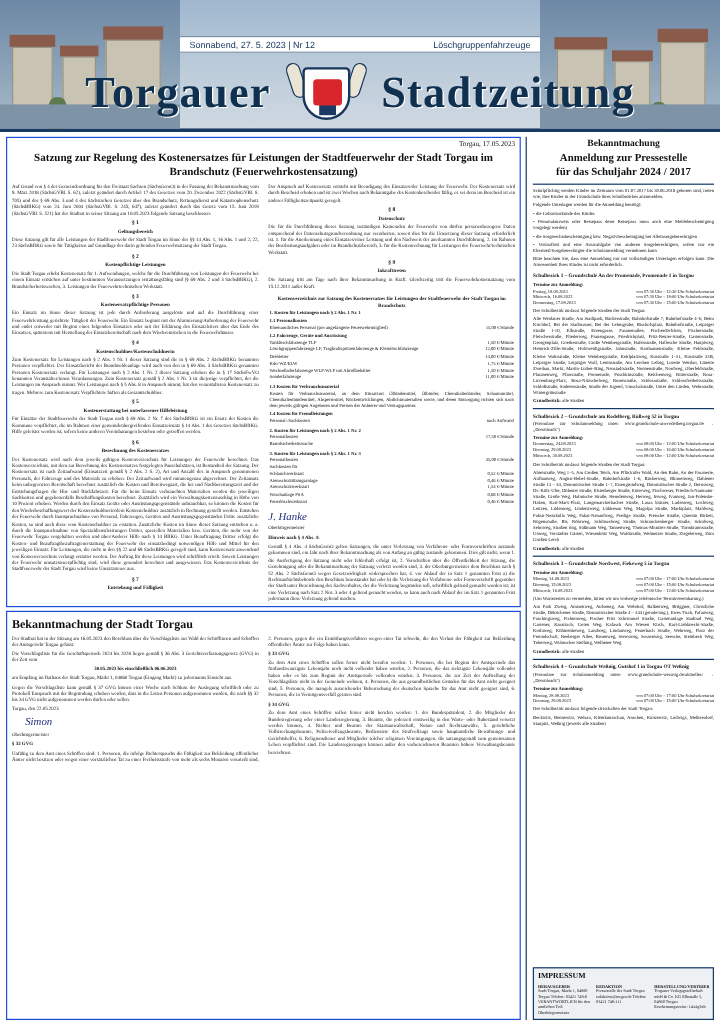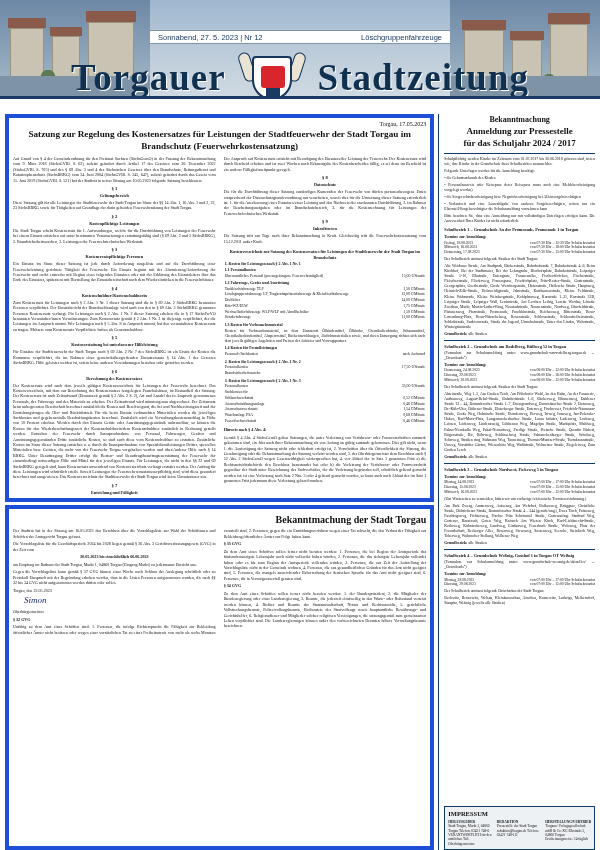--- a/index.html
+++ b/index.html
@@ -9,21 +9,21 @@
     background:#ffffff;
     font-family:"Liberation Serif", serif;
     color:#111;
     overflow:hidden;
     position:relative;
   }
 
   
   .masthead {
     position:relative;
-    width:600px; height:99px;
+    width:600px; height:110px;
     background:linear-gradient(180deg,#9fb7cf 0%, #b9c9d8 45%, #cfd9e2 100%);
     overflow:hidden;
     border-bottom:3px solid #1b3a63;
   }
   .mh-photo {
     position:absolute; top:0; bottom:0;
     background:linear-gradient(180deg,#6d88a6 0%,#8fa6ba 60%,#a9bccb 100%);
   }
   .mh-photo.left { left:0; width:150px; }
   .mh-photo.right { right:0; width:150px; }
@@ -99,21 +99,21 @@
   }
   .col-main {
     width:430px; display:flex; flex-direction:column; gap:3px;
   }
   .col-side {
     width:157px; border-left:1px solid #123a66; padding-left:5px;
     display:flex; flex-direction:column; gap:10px;align-items:flex-end;
   }
 
   .box {
-    border:4px solid #1d4ed8;
+    border:1px solid #1d4ed8;
     padding:3px 4px;
     background:#fff;
   }
   .doc-title {
     font-weight:bold; font-size:9.2px; line-height:1.25; text-align:center;
     margin:2px 0 4px 0;
   }
   .dateline { font-size:6px; text-align:right; margin-bottom:2px; }
 
   .two-col {
@@ -159,21 +159,21 @@
   .impressum {
     border:1px solid #123a66; margin-top:auto;
     font-size:3.5px; line-height:1.25; padding:3px;
     background:#eef1f4;
   }
   .impressum .imp-title { font-weight:bold; font-size:6.5px; margin-bottom:2px; }
   .imp-cols { display:flex; gap:4px; }
   .imp-cols > div { flex:1; }
   .imp-cols b { display:block; }
   .notice-title {
-    font-weight:bold; font-size:10px; text-align:right; margin:2px 0 3px 0;
+    font-weight:bold; font-size:10px; text-align:left; margin:2px 0 3px 0;
   }
   .center-b { text-align:center; font-weight:bold; }
   .stamp {
     font-family:"Liberation Serif", serif; font-style:italic;
     font-size:9px; color:#1b2a7a;
   }
 </style>
 </head>
 <body>
 
@@ -360,20 +360,24 @@
                   <td>Waschanlage PSA</td>
                   <td class="num">0,68 €/Minute</td>
                 </tr>
           <tr>
                   <td>Feuerlöschwerkstatt</td>
                   <td class="num">0,46 €/Minute</td>
                 </tr>
         </tbody>
             </table>
 
+        <div class="sig">
+          <div class="stamp">J. Hanke</div>
+          <div class="role">Oberbürgermeister</div>
+        </div>
 
         <p style="margin-top:3px"><b>Hinweis nach § 4 Abs. 4:</b></p>
         <p>Gemäß § 4 Abs. 4 SächsGemO gelten Satzungen, die unter Verletzung von Verfahrens- oder Formvorschriften zustande gekommen sind, ein Jahr nach ihrer Bekanntmachung als von Anfang an gültig zustande gekommen. Dies gilt nicht, wenn 1. die Ausfertigung der Satzung nicht oder fehlerhaft erfolgt ist, 2. Vorschriften über die Öffentlichkeit der Sitzung, die Genehmigung oder die Bekanntmachung der Satzung verletzt worden sind, 3. der Oberbürgermeister dem Beschluss nach § 52 Abs. 2 SächsGemO wegen Gesetzwidrigkeit widersprochen hat, 4. vor Ablauf der in Satz 1 genannten Frist a) die Rechtsaufsichtsbehörde den Beschluss beanstandet hat oder b) die Verletzung der Verfahrens- oder Formvorschrift gegenüber der Stadt unter Bezeichnung des Sachverhaltes, der die Verletzung begründen soll, schriftlich geltend gemacht worden ist; ist eine Verletzung nach Satz 2 Nrn. 3 oder 4 geltend gemacht worden, so kann auch nach Ablauf der im Satz 1 genannten Frist jedermann diese Verletzung geltend machen.</p>
       </div>
     </div>
 
     <div class="box" style="flex:1">
       <div class="notice-title">Bekanntmachung der Stadt Torgau</div>
       <div class="two-col">
         <p>Der Stadtrat hat in der Sitzung am 16.05.2023 den Beschluss über die Vorschlagsliste zur Wahl der Schöffinnen und Schöffen der Amtsgericht Torgau gefasst.</p>

